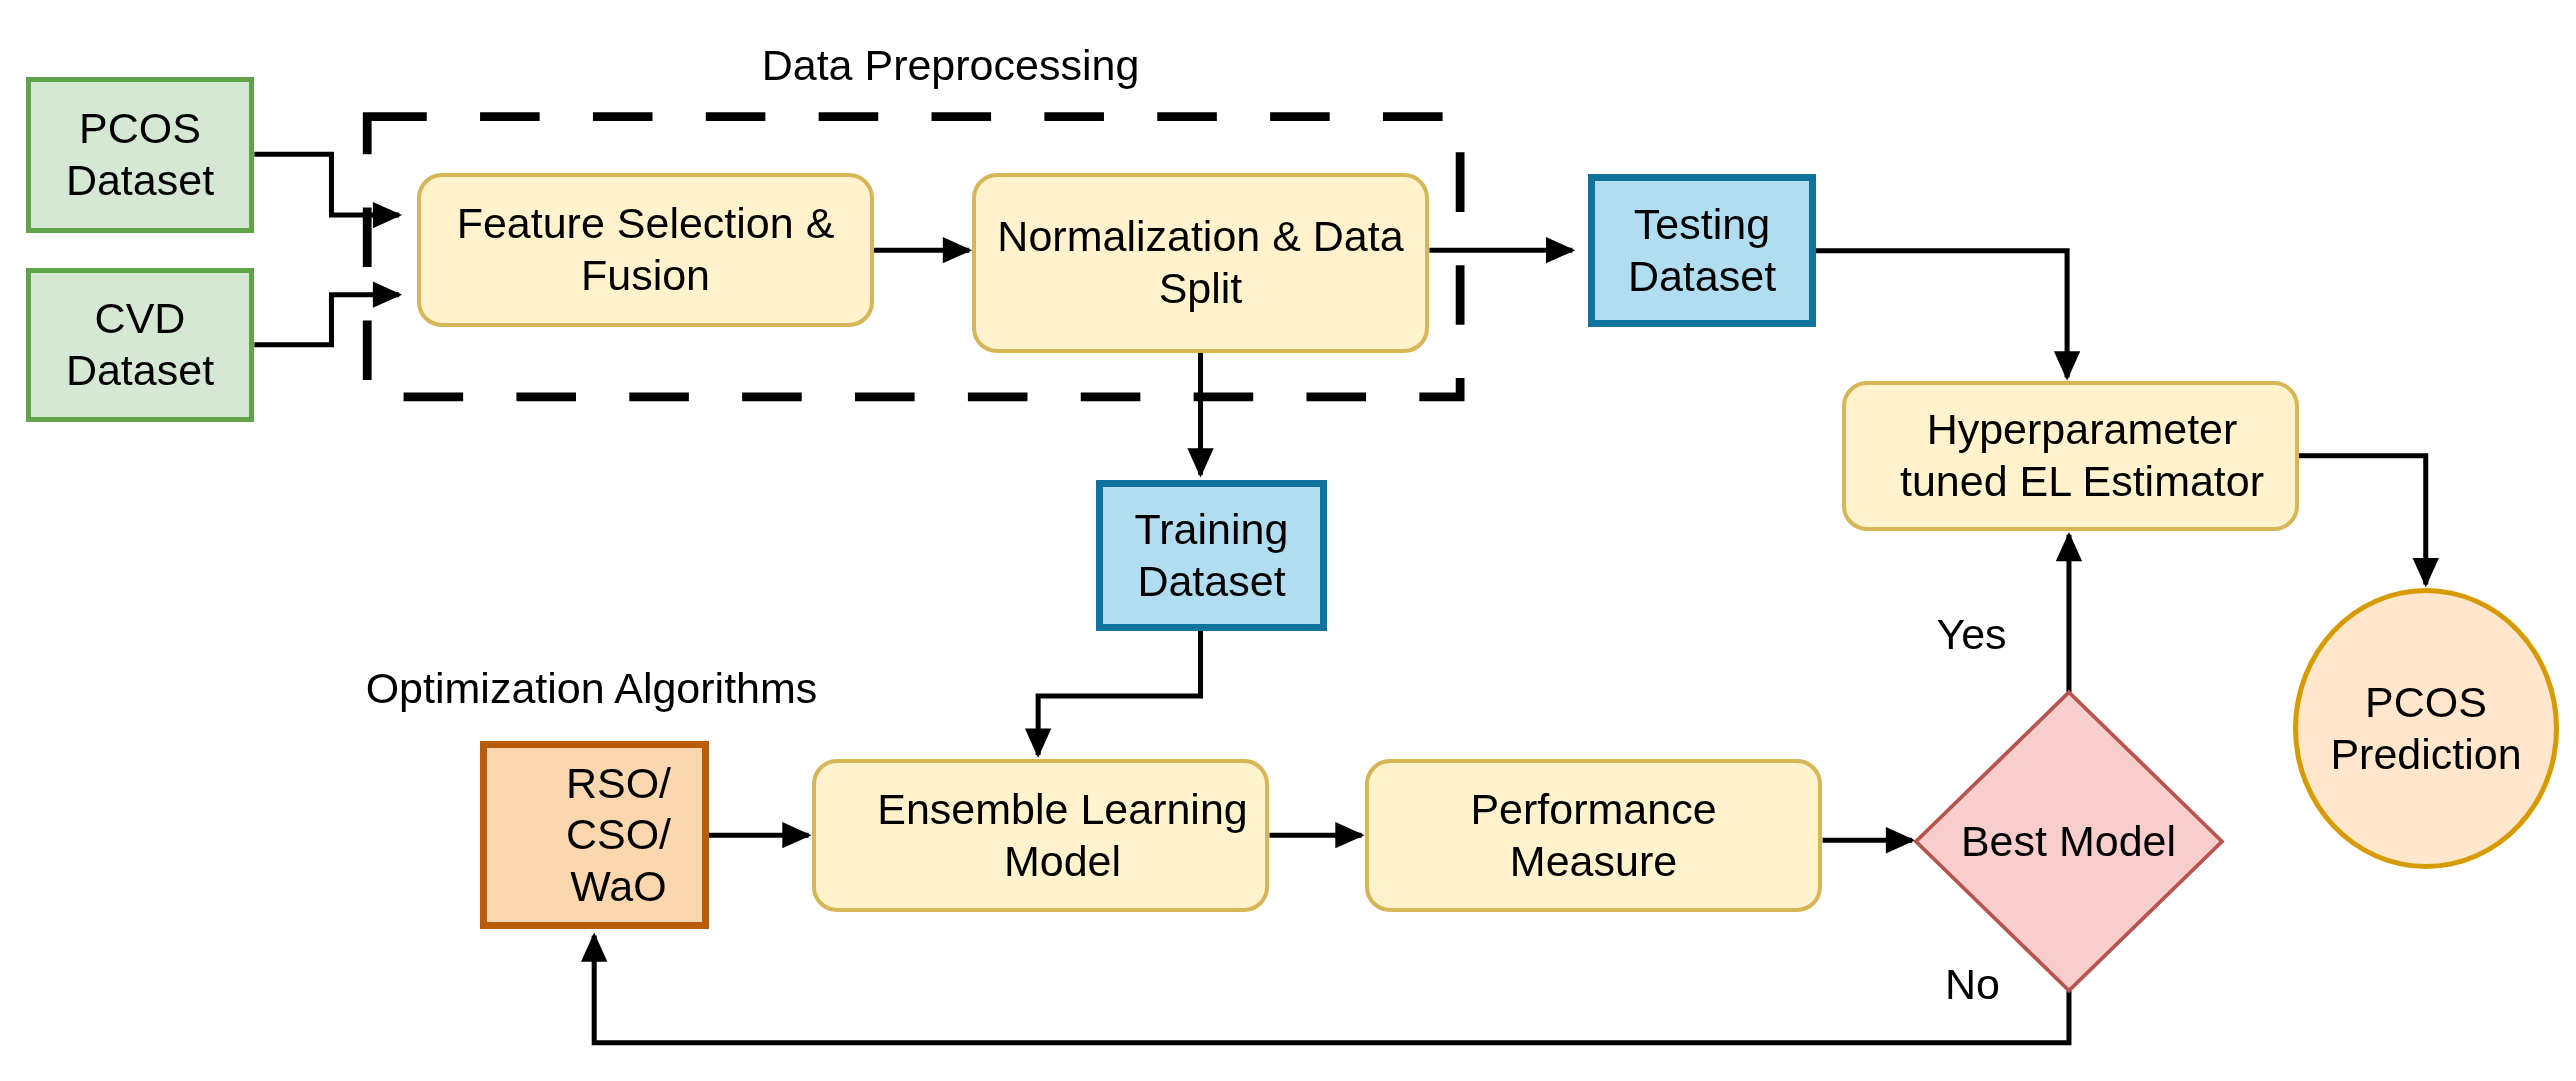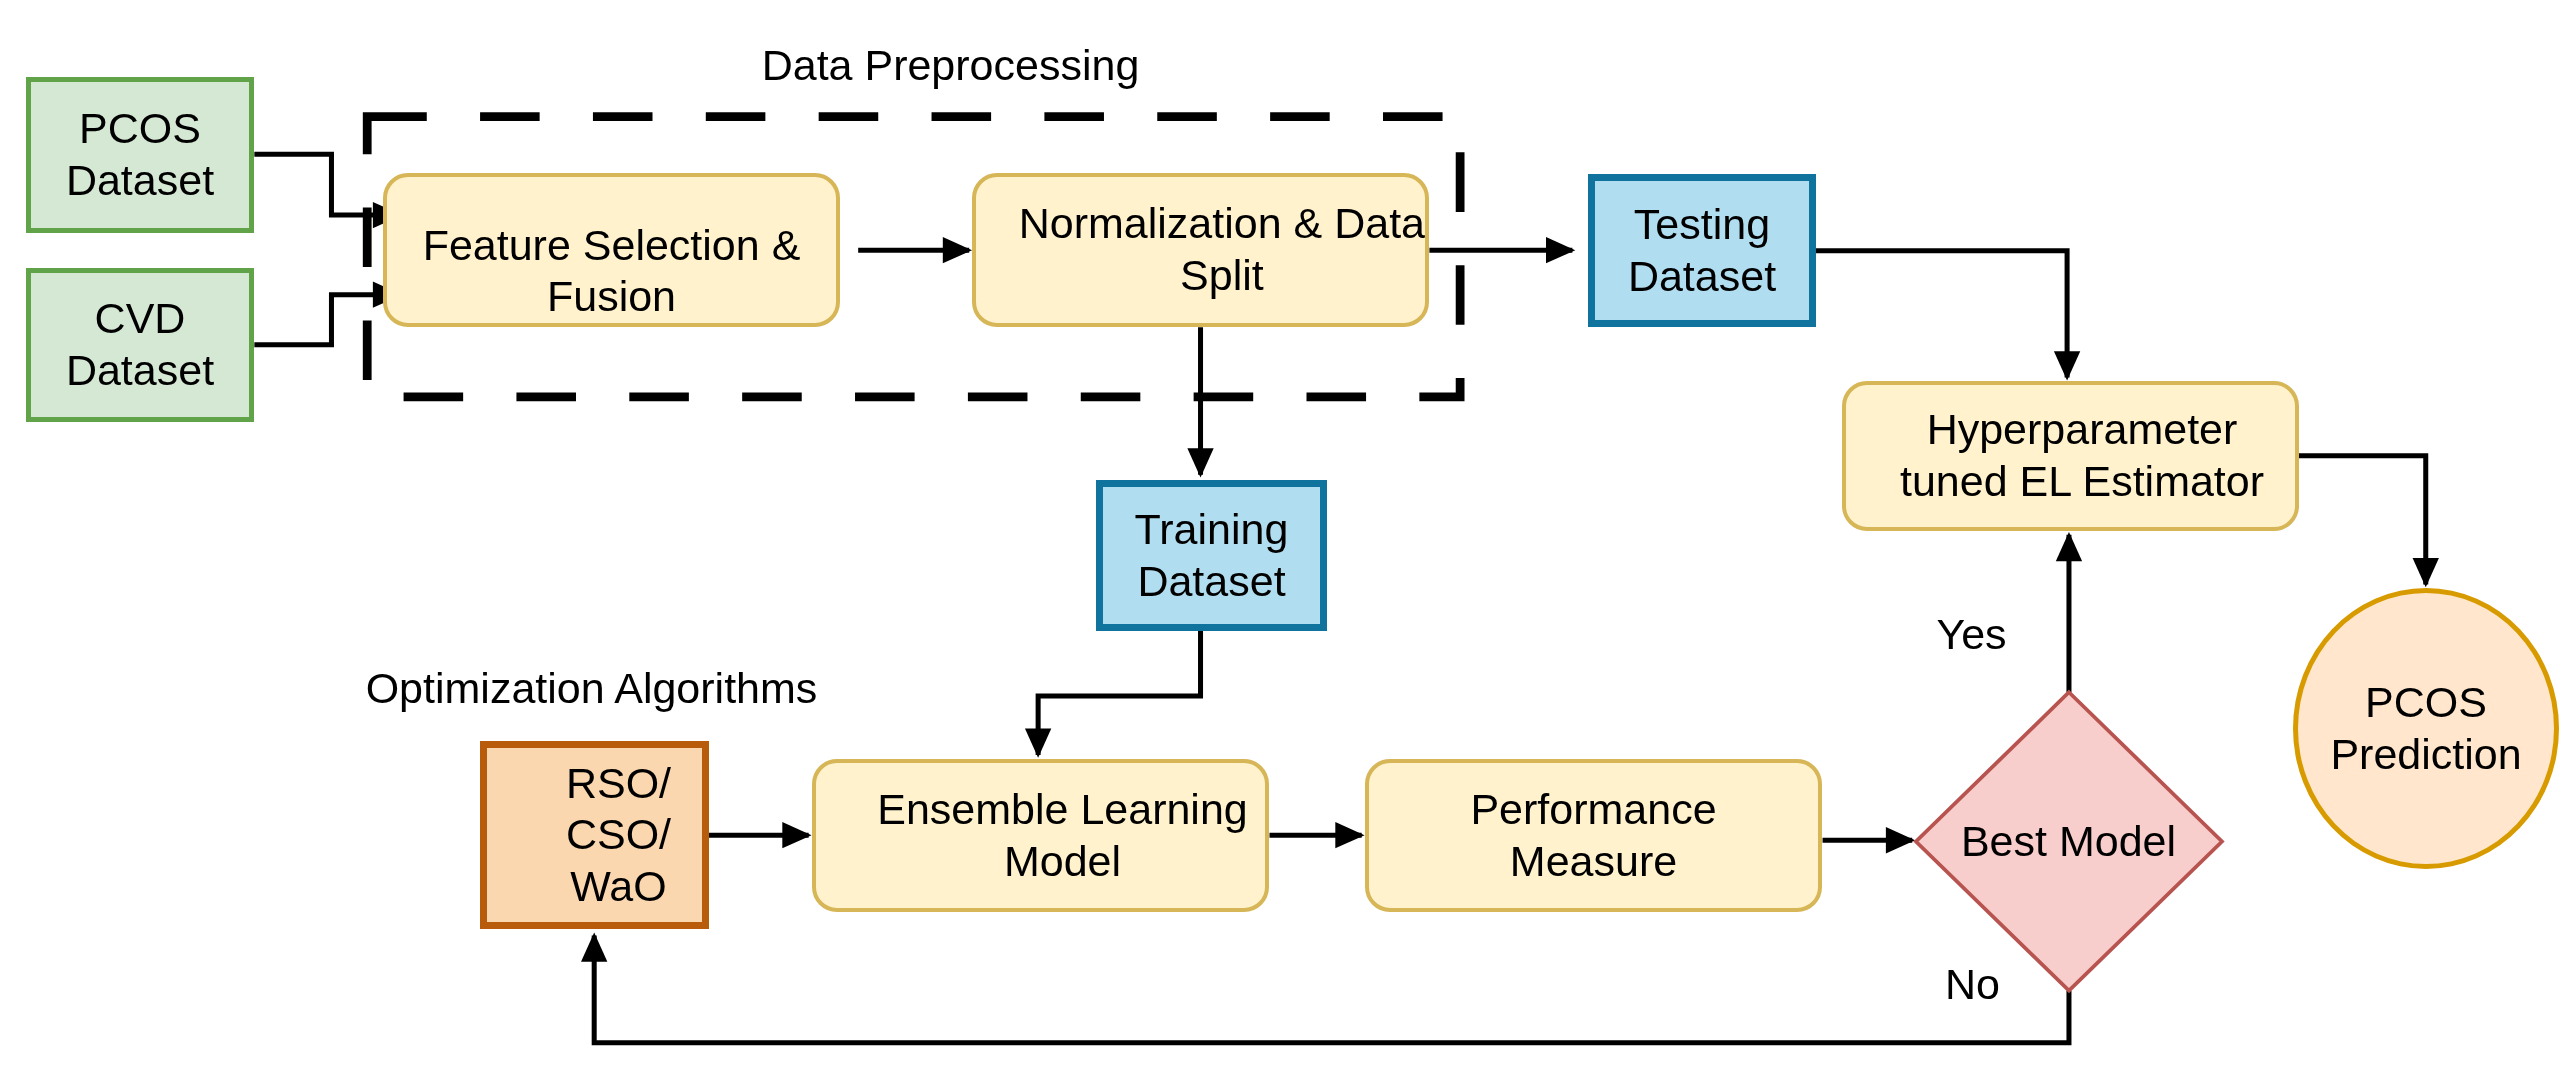--- a/index.html
+++ b/index.html
@@ -82,26 +82,26 @@
   <div class="node green" style="left:26px;top:77px;width:228px;height:156px;">
     <span class="lbl">PCOS
 Dataset</span>
   </div>
 
   <div class="node green" style="left:26px;top:268px;width:228px;height:154px;">
     <span class="lbl">CVD
 Dataset</span>
   </div>
 
-  <div class="node yellow" style="left:383px;top:173px;width:457px;height:154px;align-items:flex-end;">
+  <div class="node yellow" style="left:417px;top:173px;width:457px;height:154px;">
     <span class="lbl">Feature Selection &amp;
 Fusion</span>
   </div>
 
-  <div class="node yellow" style="left:972px;top:173px;width:457px;height:154px;justify-content:flex-end;">
+  <div class="node yellow" style="left:972px;top:173px;width:457px;height:180px;">
     <span class="lbl">Normalization &amp; Data
 Split</span>
   </div>
 
   <div class="node blue" style="left:1576px;top:174px;width:228px;height:153px;">
     <span class="lbl">Testing
 Dataset</span>
   </div>
 
   <div class="node blue" style="left:1084px;top:480px;width:231px;height:151px;">

